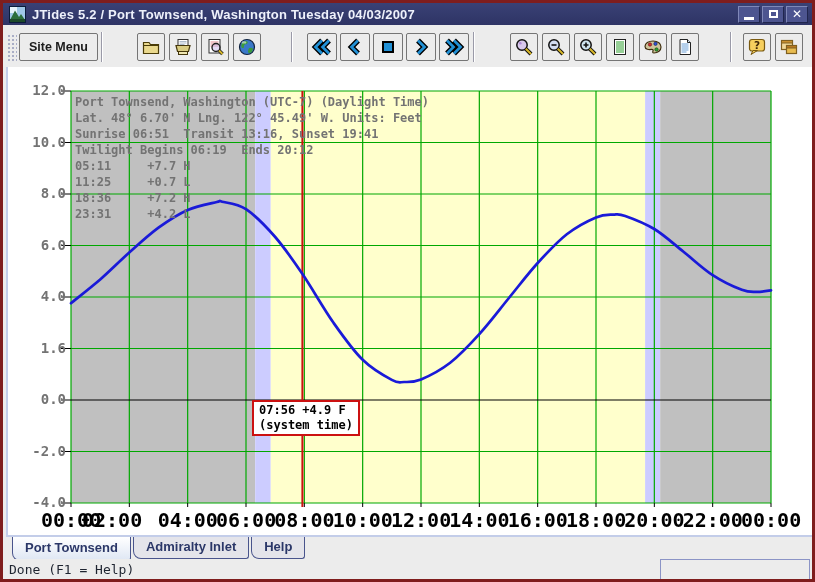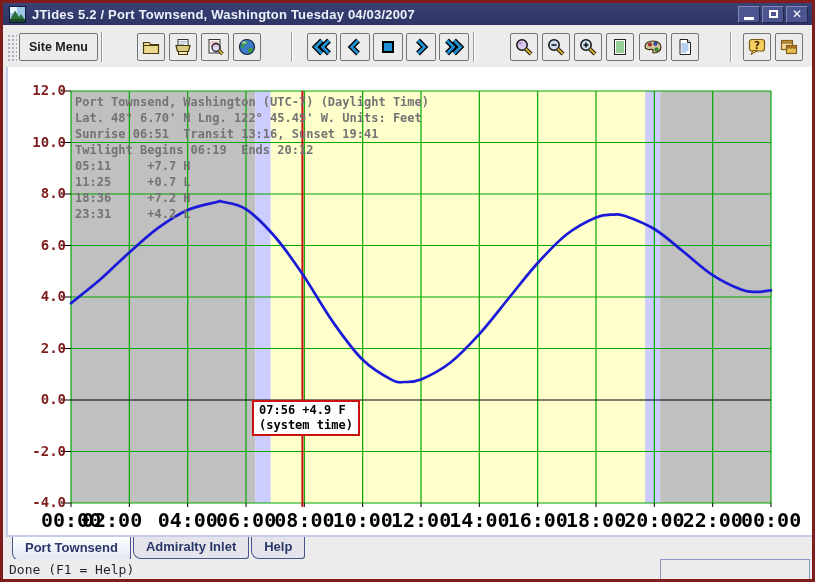--- a/index.html
+++ b/index.html
@@ -47,21 +47,21 @@
   }
   #chart-svg{position:absolute;left:0;top:0;pointer-events:none;}
   #overlays{position:absolute;left:0;top:0;width:815px;height:582px;pointer-events:none;}
   #station-info{
     position:absolute;left:72px;top:91px;margin:0;
     font-family:"DejaVu Sans Mono",monospace;font-weight:bold;font-size:12px;line-height:16px;
     color:#737373;white-space:pre;
   }
   .ylab{
     position:absolute;left:3px;width:60px;text-align:right;
-    font-family:"DejaVu Sans Mono",monospace;font-weight:bold;font-size:14px;color:#7f1d1d;
+    font-family:"DejaVu Sans Mono",monospace;font-weight:bold;font-size:14px;color:#737373;
   }
   .xlab{
     position:absolute;width:60px;text-align:center;top:505px;
     font-family:"DejaVu Sans Mono",monospace;font-weight:bold;font-size:20px;color:#000;
   }
   #time-tooltip{
     position:absolute;background:#ffffff;border:2px solid #cc1111;
     font-family:"DejaVu Sans Mono",monospace;font-weight:bold;font-size:12px;line-height:15px;
     color:#000;padding:1px 5px;white-space:pre;
   }
@@ -310,21 +310,21 @@
 05:11     +7.7 H
 11:25     +0.7 L
 18:36     +7.2 H
 23:31     +4.2 L</pre>
     <div id="y-labels">
         <div class="ylab" style="top: 79px;">12.0</div>
         <div class="ylab" style="top: 130.5px;">10.0</div>
         <div class="ylab" style="top: 182px;">8.0</div>
         <div class="ylab" style="top: 233.5px;">6.0</div>
         <div class="ylab" style="top: 285px;">4.0</div>
-        <div class="ylab" style="top: 336.5px;">2.0</div>
+        <div class="ylab" style="top: 336.5px;">1.6</div>
         <div class="ylab" style="top: 388px;">0.0</div>
         <div class="ylab" style="top: 439.5px;">-2.0</div>
         <div class="ylab" style="top: 491px;">-4.0</div>
       </div>
     <div id="x-labels">
         <div class="xlab" style="left: 38px;">00:00</div>
         <div class="xlab" style="left: 79px;">02:00</div>
         <div class="xlab" style="left: 154.667px;">04:00</div>
         <div class="xlab" style="left: 213px;">06:00</div>
         <div class="xlab" style="left: 271.333px;">08:00</div>

